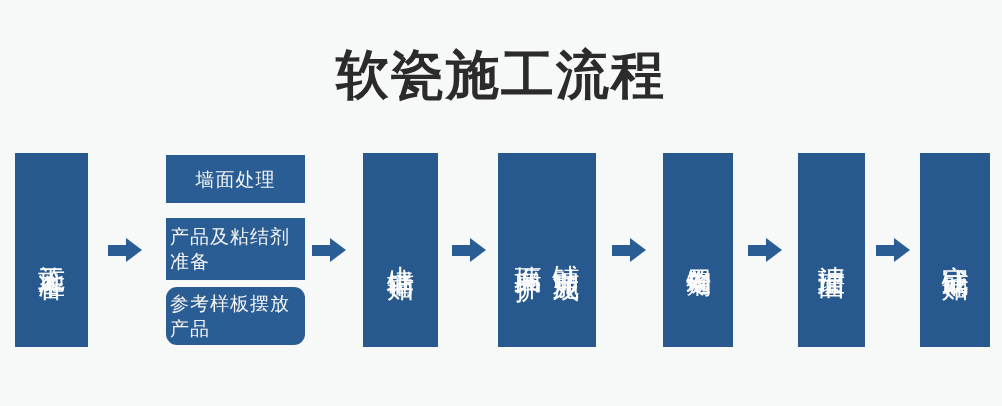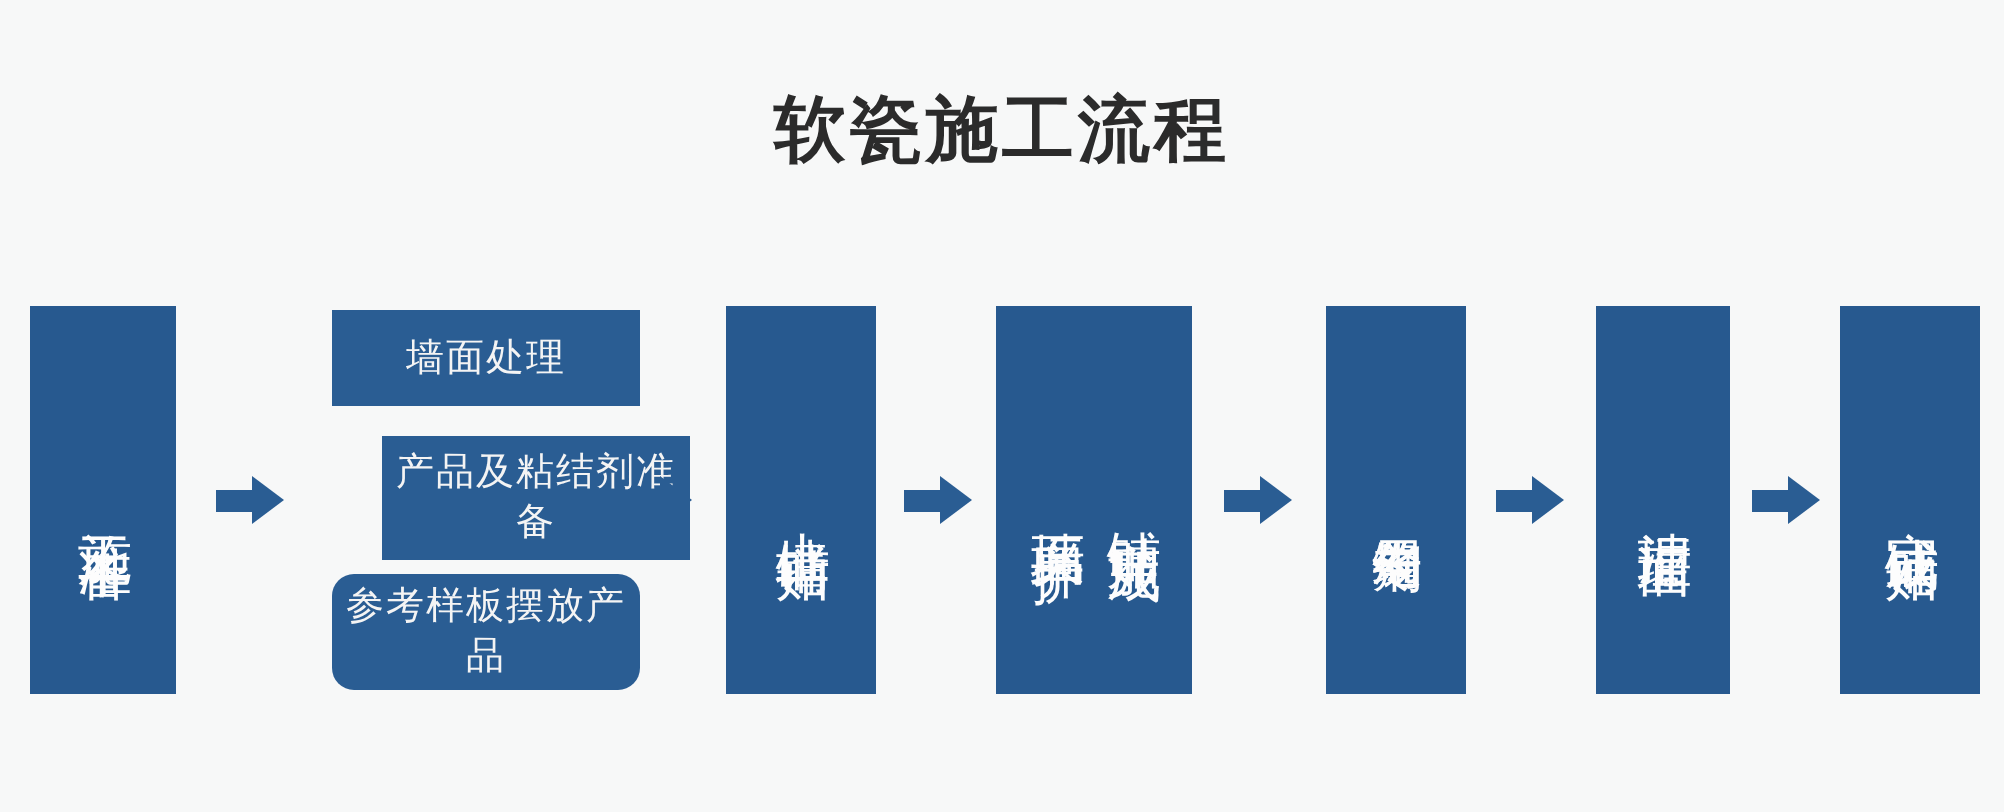--- a/index.html
+++ b/index.html
@@ -21,21 +21,21 @@
     height: 406px;
   }
 
   
   .title {
     position: absolute;
     left: 0;
     top: 48px;
     width: 1002px;
     text-align: center;
-    font-size: 36px;
+    font-size: 53px;
     font-weight: bold;
     color: #2b2b2b;
     letter-spacing: 2px;
     line-height: 1;
     white-space: nowrap;
   }
 
   
   .flow-row {
     position: absolute;
@@ -80,27 +80,26 @@
   .sub-group {
     position: absolute;
     left: 166px;
     top: 0px;
     width: 130px;
     height: 194px;
   }
   .sub-box {
     position: absolute;
     left: 0;
-    width: 154px;
+    width: 139px;
     background: #2a5d93;
     color: #f4f4f4;
     display: flex;
     align-items: center;
     justify-content: center;
-    text-align: center;
     font-size: 19px;
     line-height: 1.3;
     letter-spacing: 1px;
     box-sizing: border-box;
     padding: 2px 4px;
   }
 
   
   .arrow {
     position: absolute;
@@ -144,21 +143,21 @@
 
     <div class="arrow" style="left:108px;">
       <div class="shaft"></div>
       <div class="head"></div>
     </div>
 
     <div class="sub-group">
       <div class="sub-box" style="top:2px; height:48px;">
         <span>墙面处理</span>
       </div>
-      <div class="sub-box" style="top:65px; height:62px;margin-left:25px;">
+      <div class="sub-box" style="top:65px; height:62px;">
         <span>产品及粘结剂准备</span>
       </div>
       <div class="sub-box" style="top:134px; height:58px;border-radius:11px;">
         <span>参考样板摆放产品</span>
       </div>
     </div>
 
     <div class="arrow" style="left:312px;">
       <div class="shaft"></div>
       <div class="head"></div>

